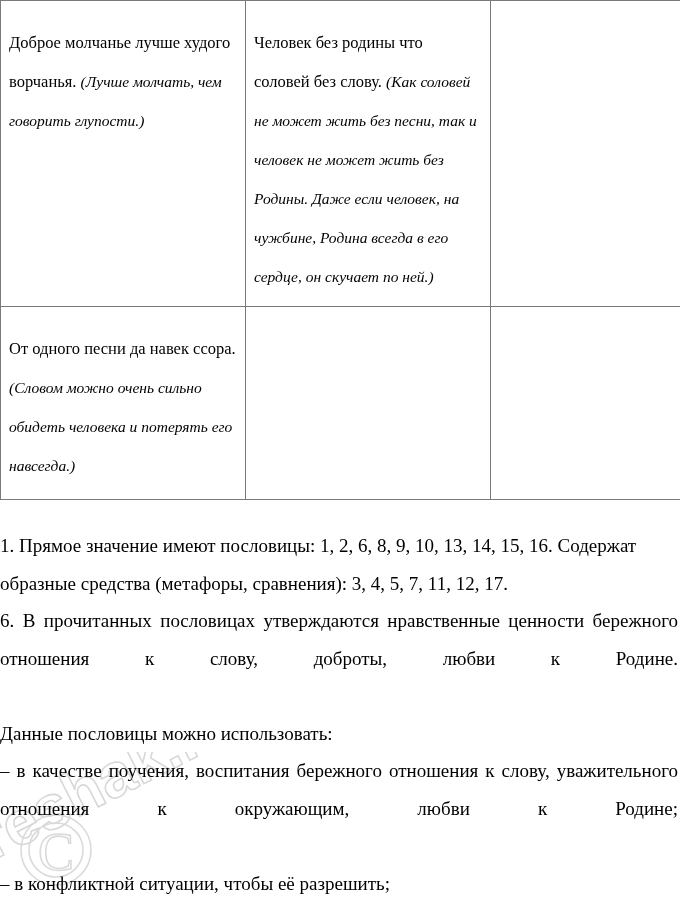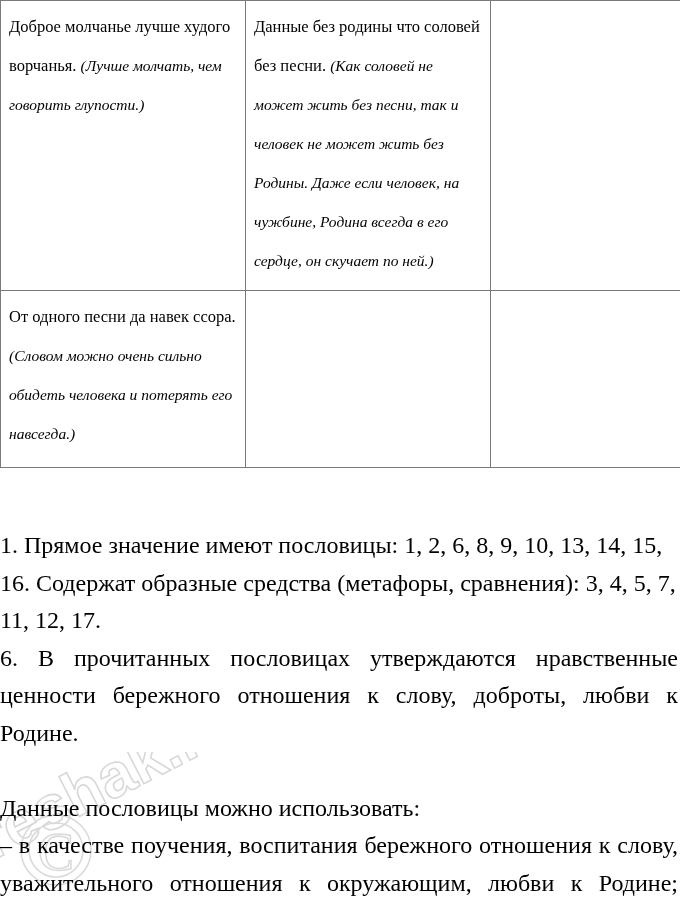--- a/index.html
+++ b/index.html
@@ -34,21 +34,21 @@
     left: 0px;
     top: 0px;
     width: 672px;
     border-collapse: collapse;
     table-layout: fixed;
     z-index: 1;
   }
   .pslv-table td {
     border: 1px solid #7a7a7a;
     vertical-align: top;
-    padding: 6px 8px 10px 8px;
+    padding: 22px 8px 10px 8px;
     font-size: 16.5px;
     line-height: 39px;
   }
   .pslv-table td.c1 { width: 228px; }
   .pslv-table td.c2 { width: 228px; }
   .pslv-table td.c3 { width: 216px; }
 
   .cell-head {
     font-style: normal;
   }
@@ -62,21 +62,21 @@
 
   
   .body-copy {
     position: absolute;
     left: 0px;
     top: 527px;
     width: 678px;
     z-index: 1;
   }
   .para {
-    font-size: 24px;
+    font-size: 19px;
     line-height: 37.5px;
     margin: 0;
     text-align: justify;
     text-justify: inter-word;
   }
   .para.nojust { text-align: left; }
   
   .para::after {
     content: "";
     display: inline-block;
@@ -101,21 +101,21 @@
 </div>
 
 <table class="pslv-table">
   <tbody>
     <tr class="row1">
       <td class="c1">
         <span class="cell-head">Доброе молчанье лучше худого ворчанья. </span>
         <span class="cell-gloss">(Лучше молчать, чем говорить глупости.)</span>
       </td>
       <td class="c2">
-        <span class="cell-head">Данные без родины что соловей без песни. </span>
+        <span class="cell-head">Человек без родины что соловей без слову. </span>
         <span class="cell-gloss">(Как соловей не может жить без песни, так и человек не может жить без Родины. Даже если человек, на чужбине, Родина всегда в его сердце, он скучает по ней.)</span>
       </td>
       <td class="c3">
         <span class="cell-head"></span>
         <span class="cell-gloss"></span>
       </td>
     </tr>
     <tr class="row2">
       <td class="c1">
         <span class="cell-head">От одного песни да навек ссора. </span>

